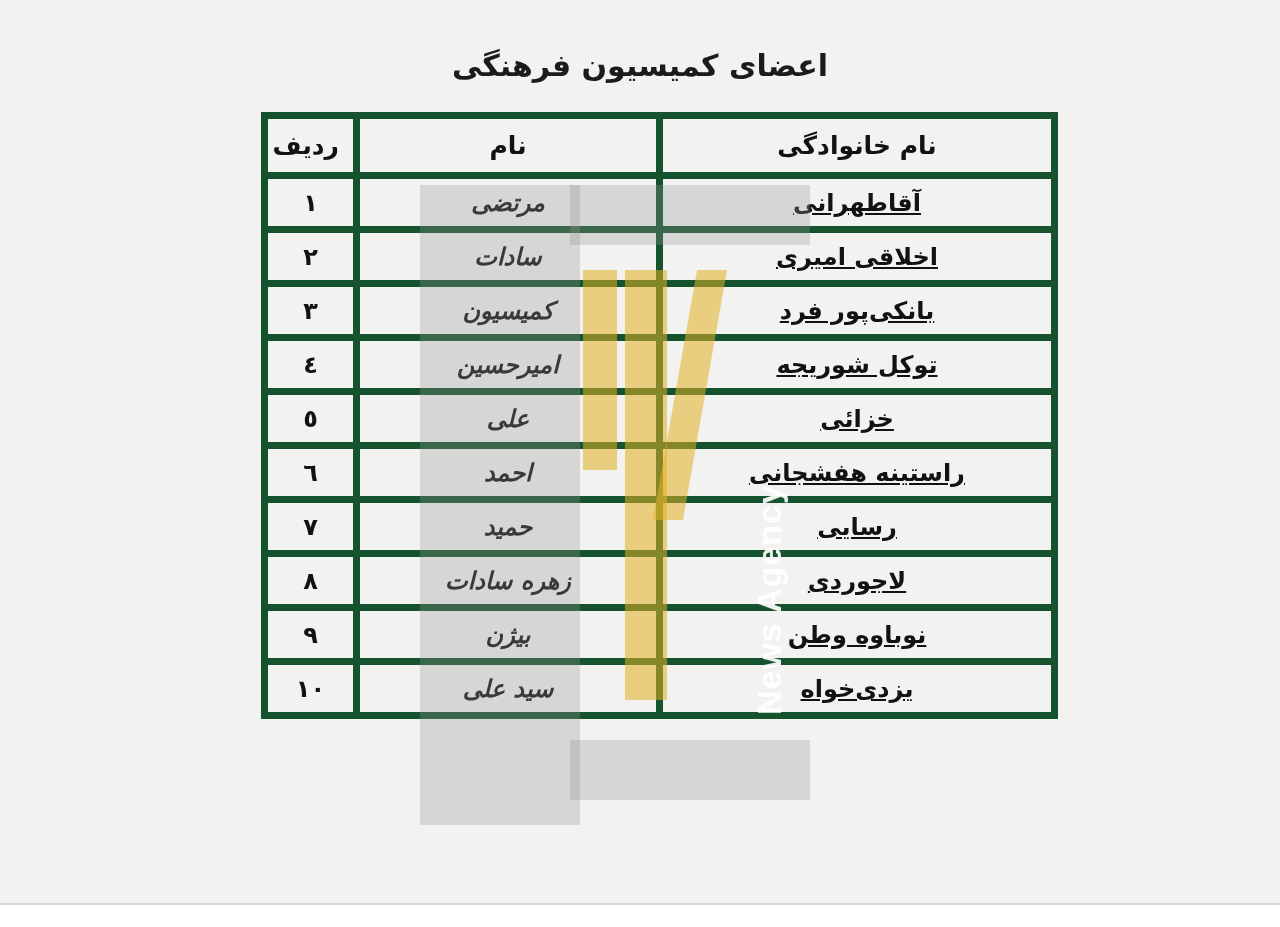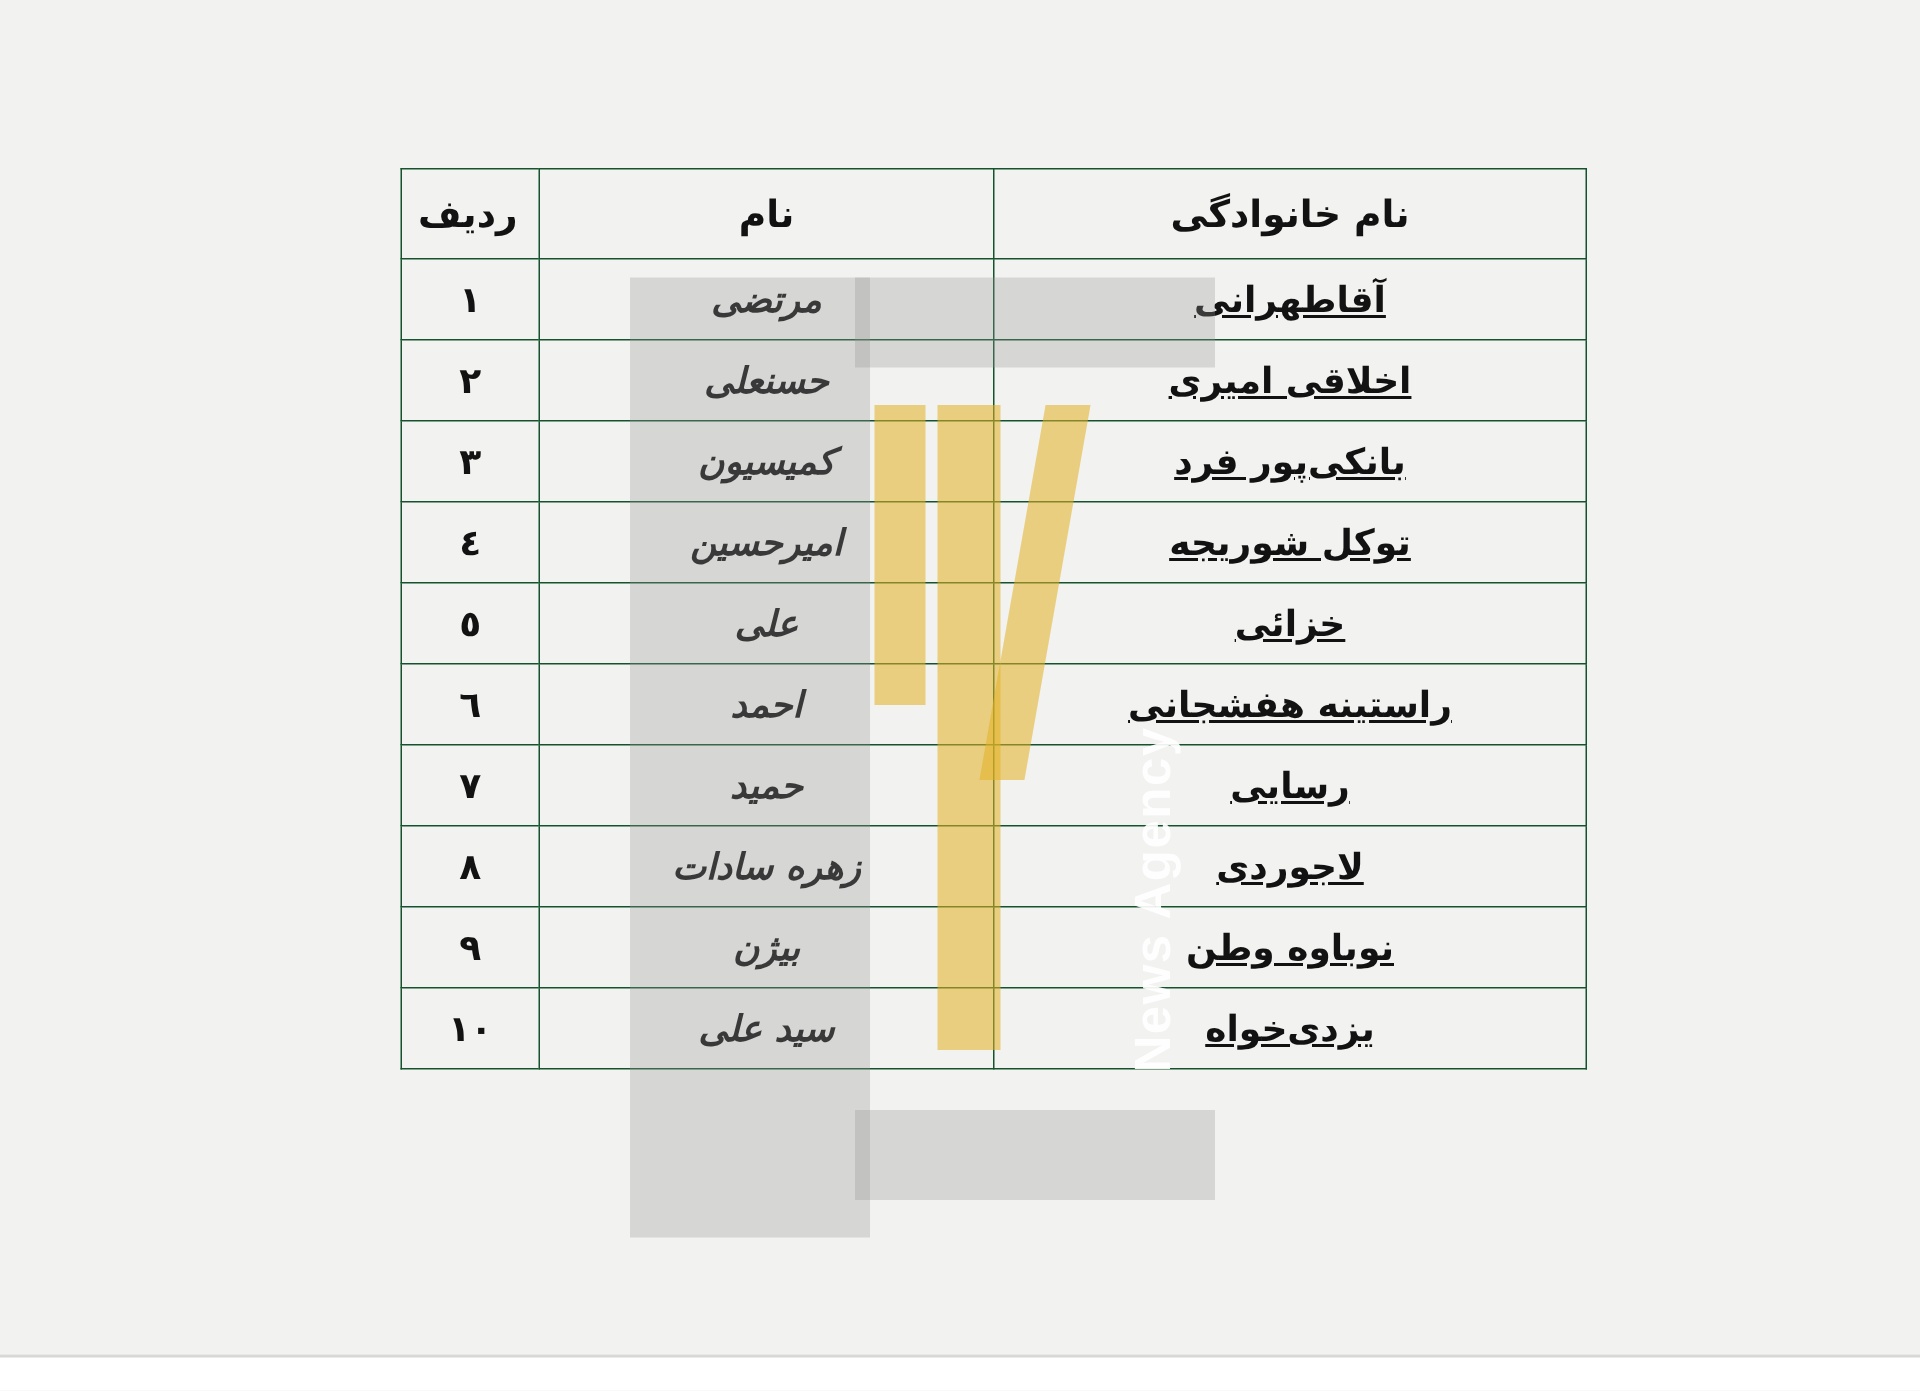--- a/index.html
+++ b/index.html
@@ -86,21 +86,21 @@
     width: 790px;
     background: transparent;
     table-layout: fixed;
   }
   table.members col.c-family { width: 395px; }
   table.members col.c-name   { width: 303px; }
   table.members col.c-row    { width: 92px; }
 
   table.members th,
   table.members td {
-    border: 1px solid #14532d;
+    border: 7px solid #14532d;
     height: 54px;
     font-size: 24px;
     color: #121212;
     text-align: center;
     vertical-align: middle;
     font-weight: bold;
     padding: 0 14px;
     box-sizing: border-box;
   }
   table.members thead th {
@@ -124,20 +124,21 @@
   
   .table-wrap table.members td.family {
     position: relative;
   }
 </style>
 </head>
 <body>
 
 <div class="page">
 
+  <h1 class="doc-title">اعضای کمیسیون فرهنگی</h1>
 
   <div class="watermark">
     <div class="wm-block" style="left:0px; top:10px; width:160px; height:640px;"></div>
     <div class="wm-block" style="left:150px; top:10px; width:240px; height:60px;"></div>
     <div class="wm-block" style="left:150px; top:565px; width:240px; height:60px;"></div>
     <div class="wm-gold" style="left:205px; top:95px; width:42px; height:430px;"></div>
     <div class="wm-gold" style="left:255px; top:95px; width:30px; height:250px; transform:skewX(-10deg);"></div>
     <div class="wm-gold" style="left:163px; top:95px; width:34px; height:200px;"></div>
     <div class="wm-text" style="left:330px; top:540px;">News Agency</div>
   </div>
@@ -157,21 +158,21 @@
         </tr>
       </thead>
       <tbody>
         <tr>
           <td class="family">آقاطهرانی</td>
           <td class="name">مرتضی</td>
           <td class="rownum">١</td>
         </tr>
         <tr>
           <td class="family">اخلاقی امیری</td>
-          <td class="name">حسنعلی</td>
+          <td class="name">سادات</td>
           <td class="rownum">٢</td>
         </tr>
         <tr>
           <td class="family">بانکی‌پور فرد</td>
           <td class="name">کمیسیون</td>
           <td class="rownum">٣</td>
         </tr>
         <tr>
           <td class="family">توکل شوریجه</td>
           <td class="name">امیرحسین</td>

